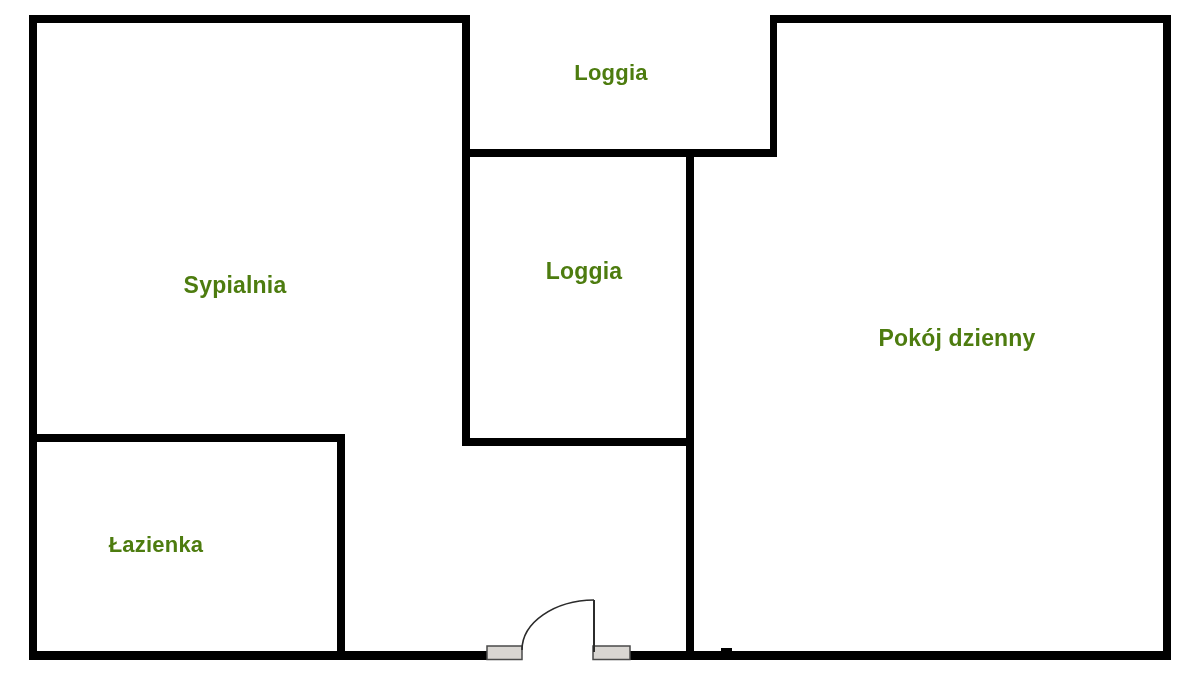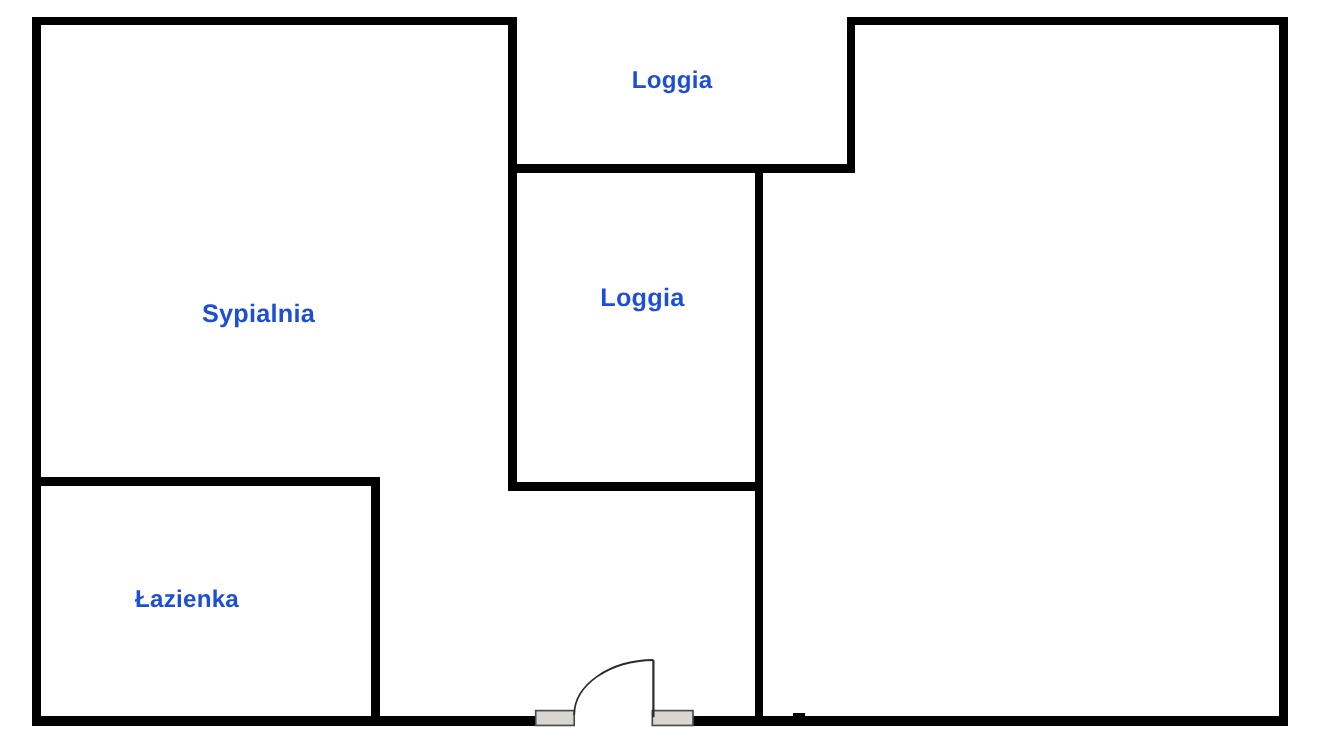--- a/index.html
+++ b/index.html
@@ -19,21 +19,21 @@
     position: absolute;
     left: 0;
     top: 0;
     width: 1200px;
     height: 675px;
   }
   .room-label {
     position: absolute;
     transform: translate(-50%, -50%);
     font-weight: bold;
-    color: #1d4ed8;
+    color: #4d7c0f;
     white-space: nowrap;
     font-size: 23px;
     letter-spacing: 0.2px;
   }
   .room-label.small {
     font-size: 22px;
   }
 </style>
 </head>
 <body>
@@ -66,16 +66,17 @@
       <line x1="594" y1="600" x2="594" y2="652" stroke="#2b2b2b" stroke-width="2"></line>
     </g>
   </svg>
 
   <div class="room-label small" style="left:611px; top:73px;">Loggia</div>
 
   <div class="room-label" style="left:235px; top:285px;text-align:center;">Sypialnia</div>
 
   <div class="room-label" style="left:584px; top:271px;">Loggia</div>
 
+  <div class="room-label" style="left:957px; top:338px;">Pokój dzienny</div>
 
-  <div class="room-label small" style="left:170px; top:545px;">Łazienka</div>
+  <div class="room-label small" style="left:156px; top:545px;">Łazienka</div>
 
 </div>
 
 </body></html>

